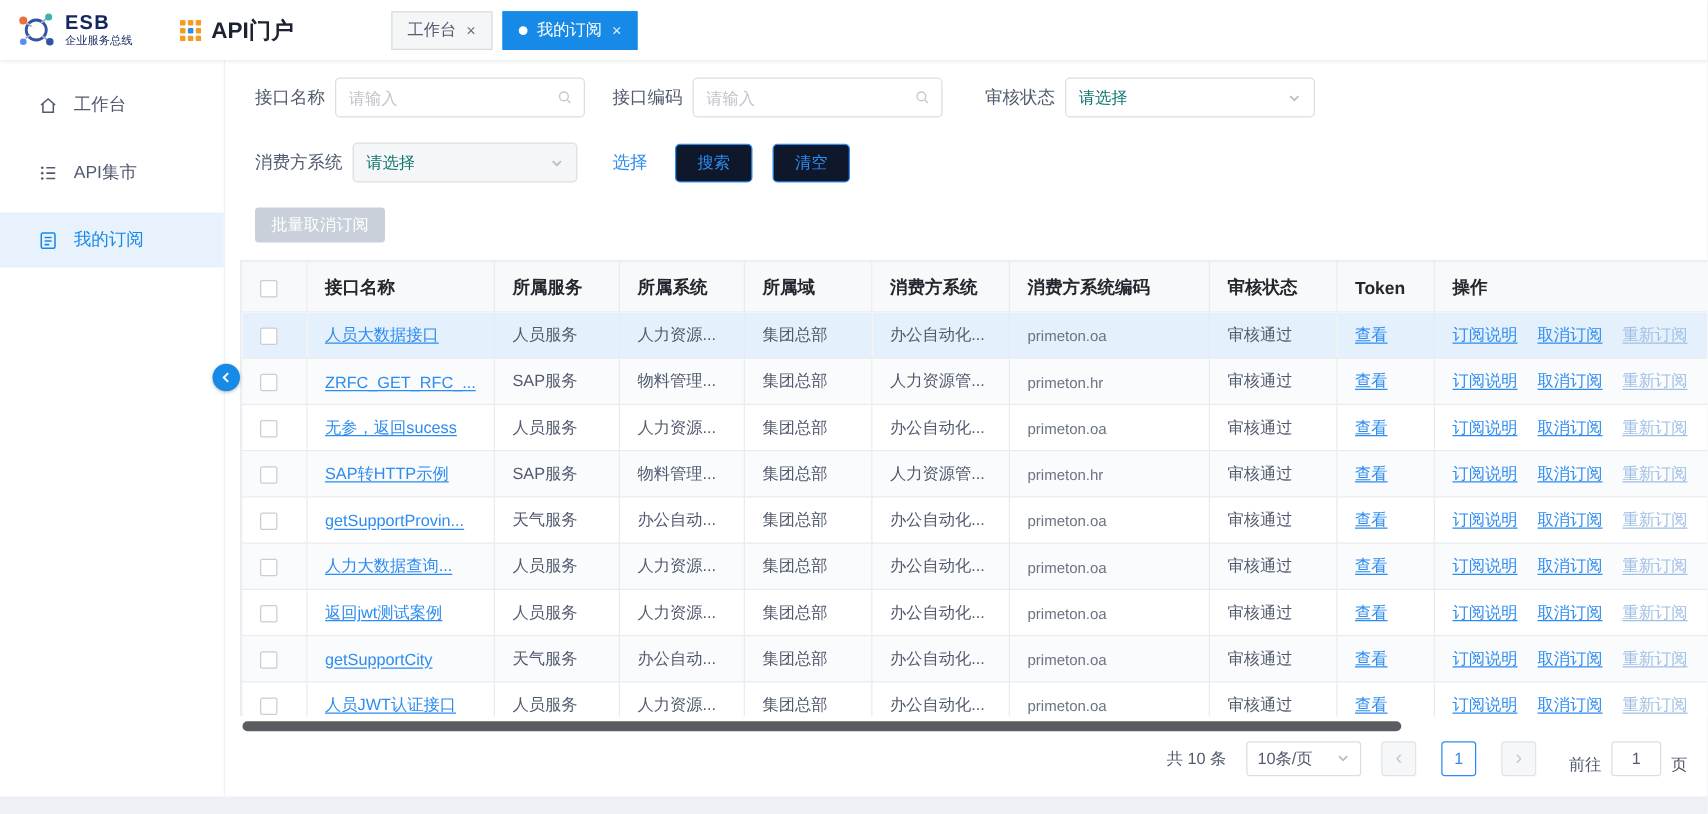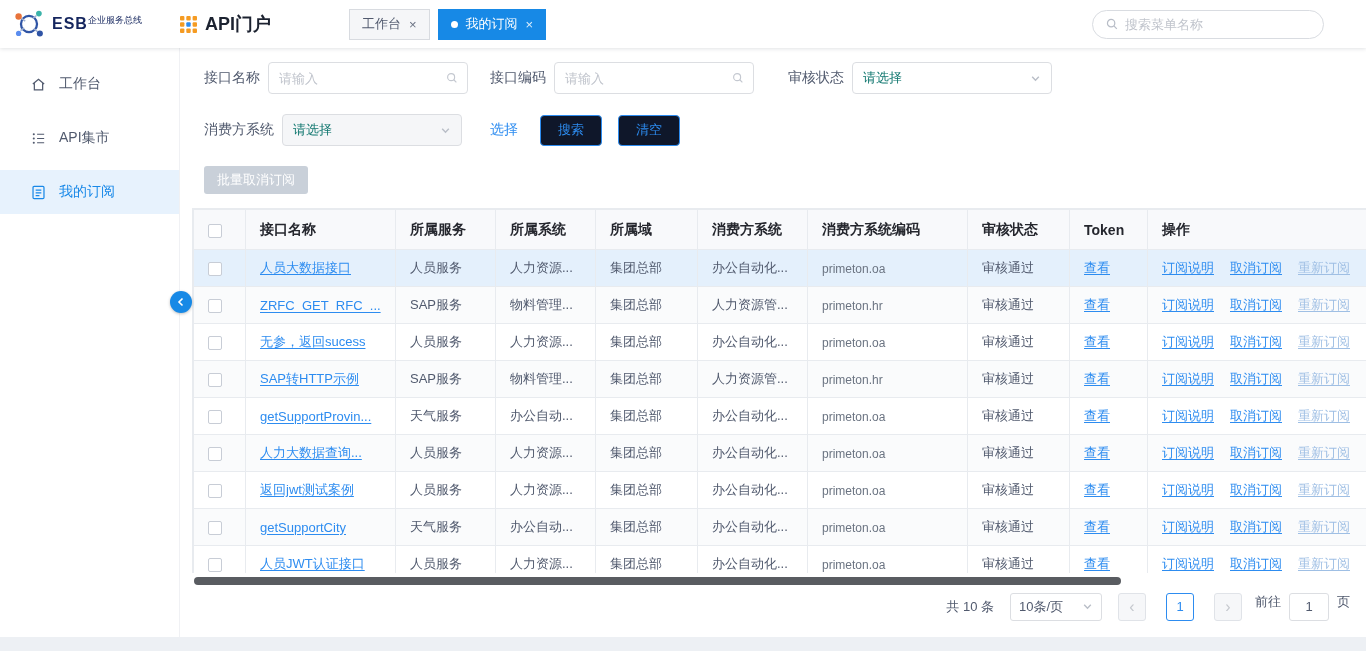--- a/index.html
+++ b/index.html
@@ -4,21 +4,21 @@
 <style>
   *{box-sizing:border-box;margin:0;padding:0}
   html,body{width:1366px;height:651px;background:#edf0f4;overflow:hidden;
     font-family:"Liberation Sans","DejaVu Sans",sans-serif;color:#515a6e}
   .app{width:1366px;height:637px;background:#fff;display:flex;flex-direction:column;position:relative}
 
   
   .header{flex:0 0 48px;display:flex;align-items:center;background:#fff;
     box-shadow:0 1px 4px rgba(0,21,41,.12);position:relative;z-index:5}
   .brand{display:flex;align-items:center;margin-left:12px;gap:6px}
-  .brand-text{display:flex;flex-direction:row;line-height:1.05}
+  .brand-text{display:flex;flex-direction:column;line-height:1.05}
   .brand-title{font-size:16px;font-weight:bold;color:#15265e;letter-spacing:1px}
   .brand-sub{font-size:9px;color:#15265e}
   .portal{display:flex;align-items:center;gap:8px;margin-left:38px}
   .portal-title{font-size:18px;font-weight:bold;color:#1c2230}
   .tabs{display:flex;align-items:center;gap:8px;margin-left:78px}
   .tab{height:31px;display:flex;align-items:center;gap:8px;padding:0 12px;
     background:#f5f6f8;border:1px solid #d8dbe0;color:#515a6e;font-size:13px;cursor:pointer}
   .tab.active{background:#1789e6;border-color:#1789e6;color:#fff}
   .tab-dot{width:7px;height:7px;border-radius:50%;background:#fff;display:inline-block}
   .tab-close{font-size:13px;opacity:.85;cursor:pointer}
@@ -92,21 +92,21 @@
   
   .pagination{margin-top:8px;height:30px;display:flex;align-items:center;justify-content:flex-end;
     gap:10px;padding-right:16px;font-size:13px;color:#515a6e}
   .pg-sizer{width:92px;height:28px;border:1px solid #dcdee2;border-radius:3px;background:#fff;
     display:flex;align-items:center;justify-content:space-between;padding:0 8px;cursor:pointer;margin-left:6px}
   .pg-btn{width:28px;height:28px;border:1px solid #e0e3e8;border-radius:3px;background:#f6f7f9;
     display:flex;align-items:center;justify-content:center;color:#c5c8ce;font-size:16px;cursor:pointer;margin-left:6px}
   .pg-current{width:28px;height:28px;border:1px solid #2d8cf0;border-radius:3px;background:#fff;
     display:flex;align-items:center;justify-content:center;color:#2d8cf0;font-size:13px;cursor:pointer;margin-left:10px}
   .pg-next{margin-left:10px}
-  .pg-goto{display:flex;align-items:flex-start;gap:8px;margin-left:3px}
+  .pg-goto{display:flex;align-items:flex-end;gap:8px;margin-left:16px}
   .pg-goto input{width:40px;height:28px;border:1px solid #dcdee2;border-radius:3px;text-align:center;
     font-size:13px;color:#515a6e;outline:none}
 
   .chev{flex:0 0 auto}
 </style>
 </head>
 <body>
 
 <div class="app">
 
@@ -148,27 +148,20 @@
       </div>
       <div class="tab active">
         <span class="tab-dot"></span>
         <span class="tab-label">我的订阅</span>
         <span class="tab-close">×</span>
       </div>
     </div>
 
     <div class="h-spacer"></div>
 
-    <div class="h-search">
-      <svg class="chev" width="14" height="14" viewBox="0 0 16 16">
-        <circle cx="7" cy="7" r="4.2" fill="none" stroke="#b8bdc7" stroke-width="1.4"></circle>
-        <path d="M10.2 10.2 L13.5 13.5" stroke="#b8bdc7" stroke-width="1.4"></path>
-      </svg>
-      <input placeholder="搜索菜单名称" style="">
-    </div>
 
   </div>
 
   <div class="main">
 
     <div class="sidebar">
       <div class="side-item">
         <svg width="17" height="17" viewBox="0 0 18 18">
           <path d="M3 8.5 L9 3.4 L15 8.5 M4.6 7.4 V14.6 H13.4 V7.4" fill="none" stroke="currentColor" stroke-width="1.3"></path>
         </svg>

